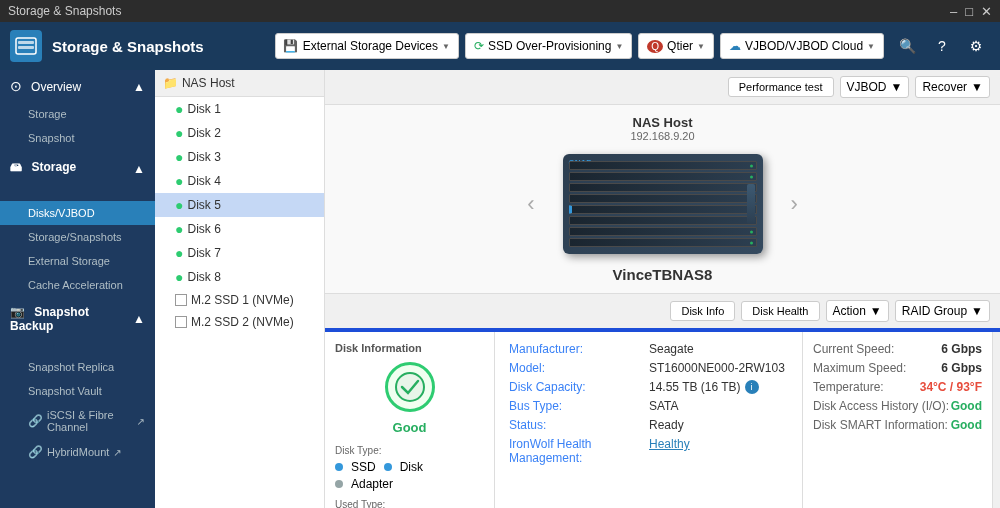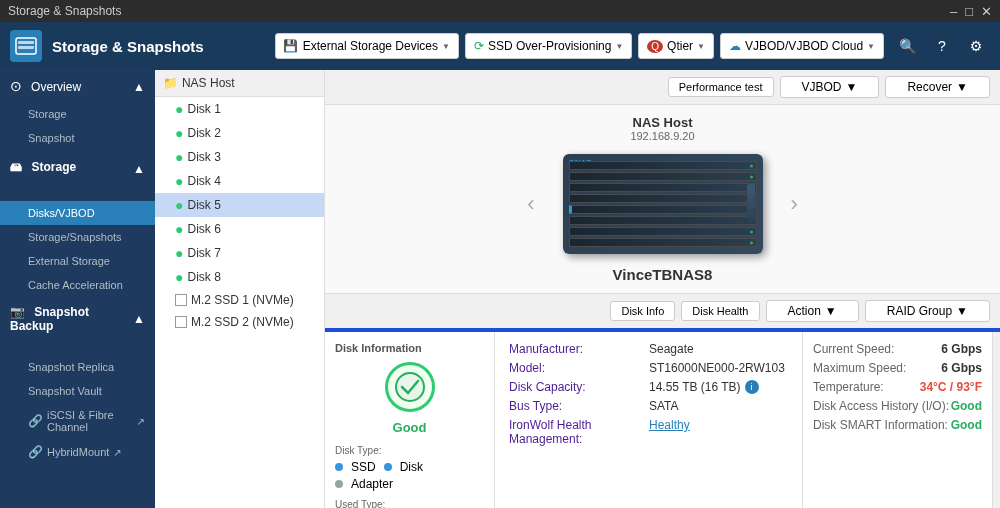--- a/index.html
+++ b/index.html
@@ -161,21 +161,21 @@
     }
     .toolbar-btn {
       padding: 3px 10px;
       border: 1px solid #ccc;
       background: #fff;
       border-radius: 3px;
       cursor: pointer; font-size: 11px;
     }
     .toolbar-btn-dropdown {
       display: flex; align-items: center;
-      padding: 3px 21px;
+      padding: 3px 6px;
       border: 1px solid #ccc;
       background: #fff;
       border-radius: 3px;
       cursor: pointer; font-size: 11px; gap: 4px;
     }
 
     
     .device-visual {
       display: flex;
       flex-direction: column;
@@ -267,21 +267,21 @@
     .disk-type-row { display: flex; gap: 8px; align-items: center; margin-bottom: 3px; }
     .dot { width: 8px; height: 8px; border-radius: 50%; display: inline-block; }
     .dot-blue { background: #3498db; }
     .dot-gray { background: #95a5a6; }
 
     
     .disk-specs {
       flex: 1; padding: 10px 14px; overflow-y: auto; background: #fff;
     }
     .spec-row { display: flex; margin-bottom: 5px; font-size: 11px; }
-    .spec-label { width: 140px; color: #4c1d95; flex-shrink: 0; }
+    .spec-label { width: 140px; color: #3b82f6; flex-shrink: 0; }
     .spec-value { color: #333; }
     .spec-value.link { color: #2980b9; text-decoration: underline; cursor: pointer; }
 
     
     .disk-stats {
       width: 190px;
       background: #fff;
       border-left: 1px solid #ddd;
       padding: 10px;
       flex-shrink: 0;
@@ -542,20 +542,24 @@
               <div class="spec-row">
                 <span class="spec-label">Disk Capacity:</span>
                 <span class="spec-value">14.55 TB (16 TB)</span>
                 <span style="display:inline-block;width:14px;height:14px;background:#2980b9;color:#fff;border-radius:50%;text-align:center;line-height:14px;font-size:9px;margin-left:4px;cursor:pointer;">i</span>
               </div>
               <div class="spec-row">
                 <span class="spec-label">Bus Type:</span>
                 <span class="spec-value">SATA</span>
               </div>
               <div class="spec-row">
+                <span class="spec-label">Status:</span>
+                <span class="spec-value">Ready</span>
+              </div>
+              <div class="spec-row">
                 <span class="spec-label">IronWolf Health Management:</span>
                 <span class="spec-value link">Healthy</span>
               </div>
             </div>
 
             <div class="disk-stats">
               <div class="stat-row">
                 <span class="stat-label">Current Speed:</span>
                 <span class="stat-value">6 Gbps</span>
               </div>

